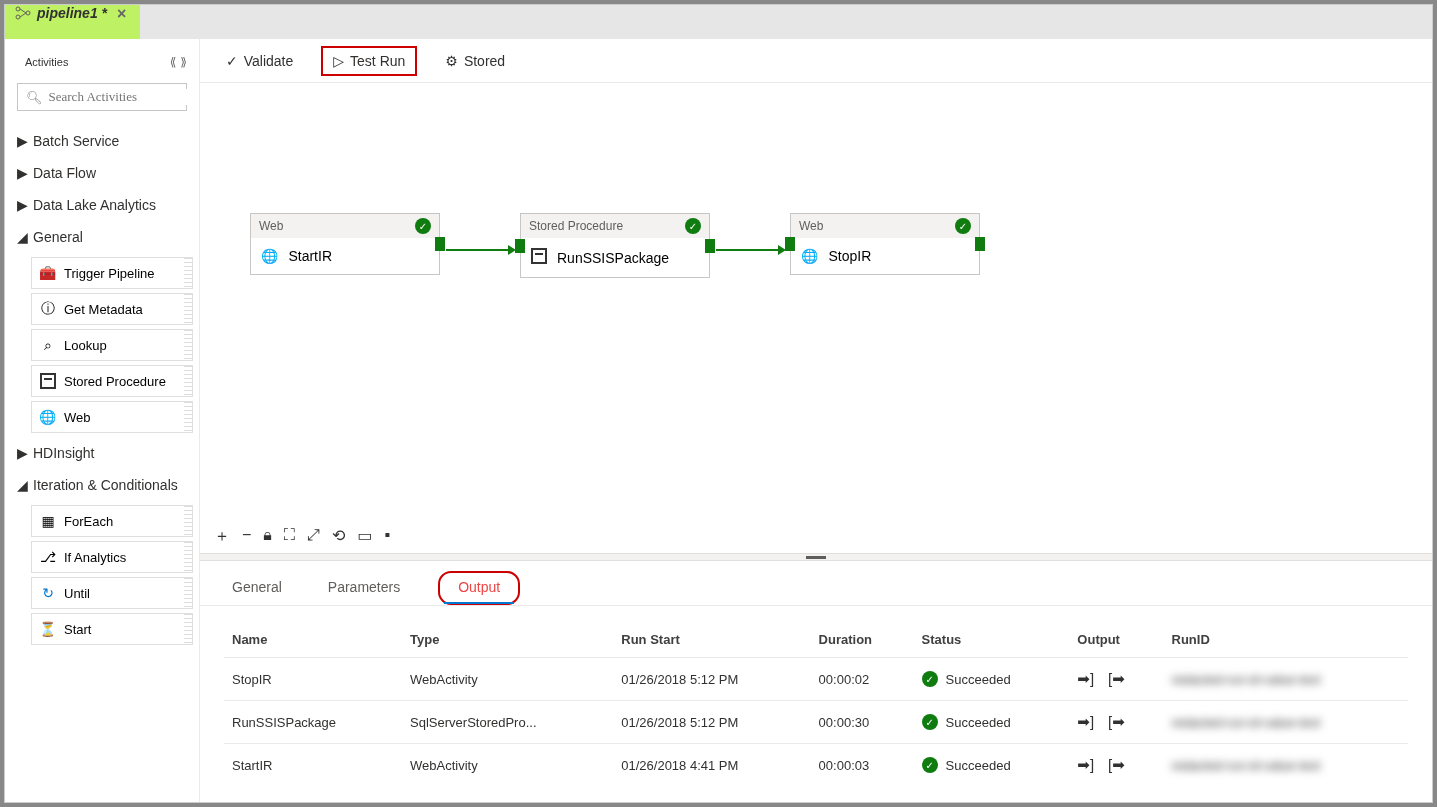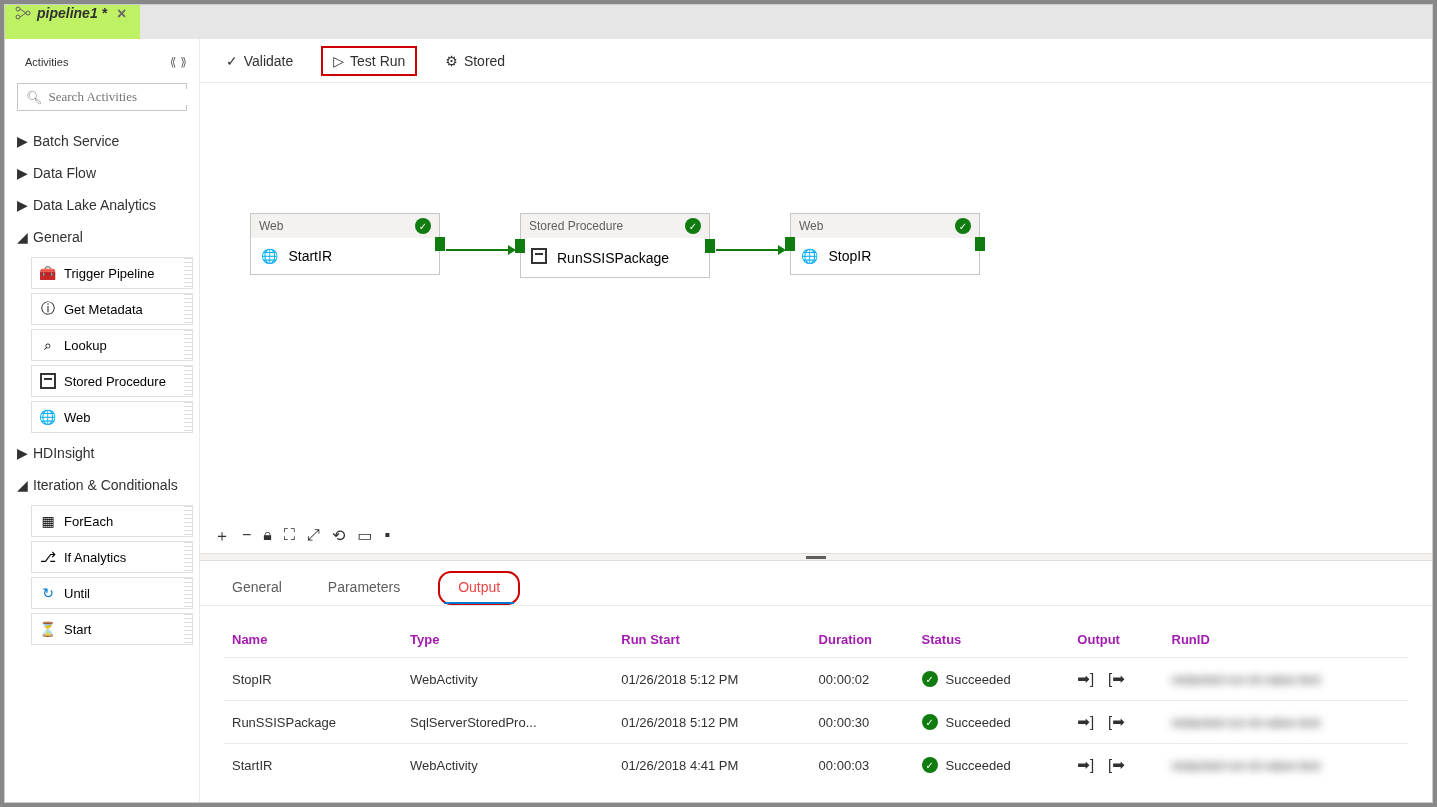--- a/index.html
+++ b/index.html
@@ -41,21 +41,21 @@
 .panel-tabs { display: flex; gap: 30px; padding: 10px 24px 0; font-size: 14px; color: #605e5c; border-bottom: 1px solid #eaeaea;}
 .panel-tab { padding: 8px 8px 10px; cursor: pointer; position: relative; }
 .panel-tab.active { color: #ef4444; border-radius: 13px; }
 .panel-tab.active::after { content: ""; position: absolute; left: 4px; right: 4px; bottom: -1px; height: 2px; background: #0078d4; }
 .panel-tab.highlight { border: 2px solid #c00; padding: 6px 18px 8px; }
 .panel-body { padding: 16px 24px; }
 .runid-row { display: flex; align-items: center; gap: 10px; font-size: 14px; color: #323130; margin-bottom: 18px; }
 .runid-blur { width: 270px; height: 20px; background: #f3f2f1; filter: blur(2px); border-radius: 3px; }
 .auto-ref { color: #888; font-size: 13px; }
 .tbl { width: 100%; font-size: 13px; border-collapse: collapse; }
-.tbl th { text-align: left; font-weight: 600; color: #a21caf; padding: 10px 8px; }
+.tbl th { text-align: left; font-weight: 600; color: #404040; padding: 10px 8px; }
 .tbl td { padding: 12px 8px; border-top: 1px solid #eaeaea; color: #323130; }
 .status-cell { display: flex; align-items: center; gap: 8px; }
 .action-icons { display: flex; gap: 14px; font-size: 15px; color: #323130; }
 .runid-cell { filter: blur(4px); color: #bbb;}
 .web-icon { color: #0078d4; font-weight: bold; }
 .sp-icon { width:16px; height:16px; border:2px solid #333; display:inline-block; position:relative;}
 .sp-icon::before{content:"";position:absolute;top:3px;left:2px;right:2px;height:2px;background:#333;}
 .refresh-icon { display:inline-block; width:14px; height:14px; border:1.5px solid #605e5c; border-radius:50%; border-top-color:transparent; transform:rotate(30deg);}
 </style>
 </head>

